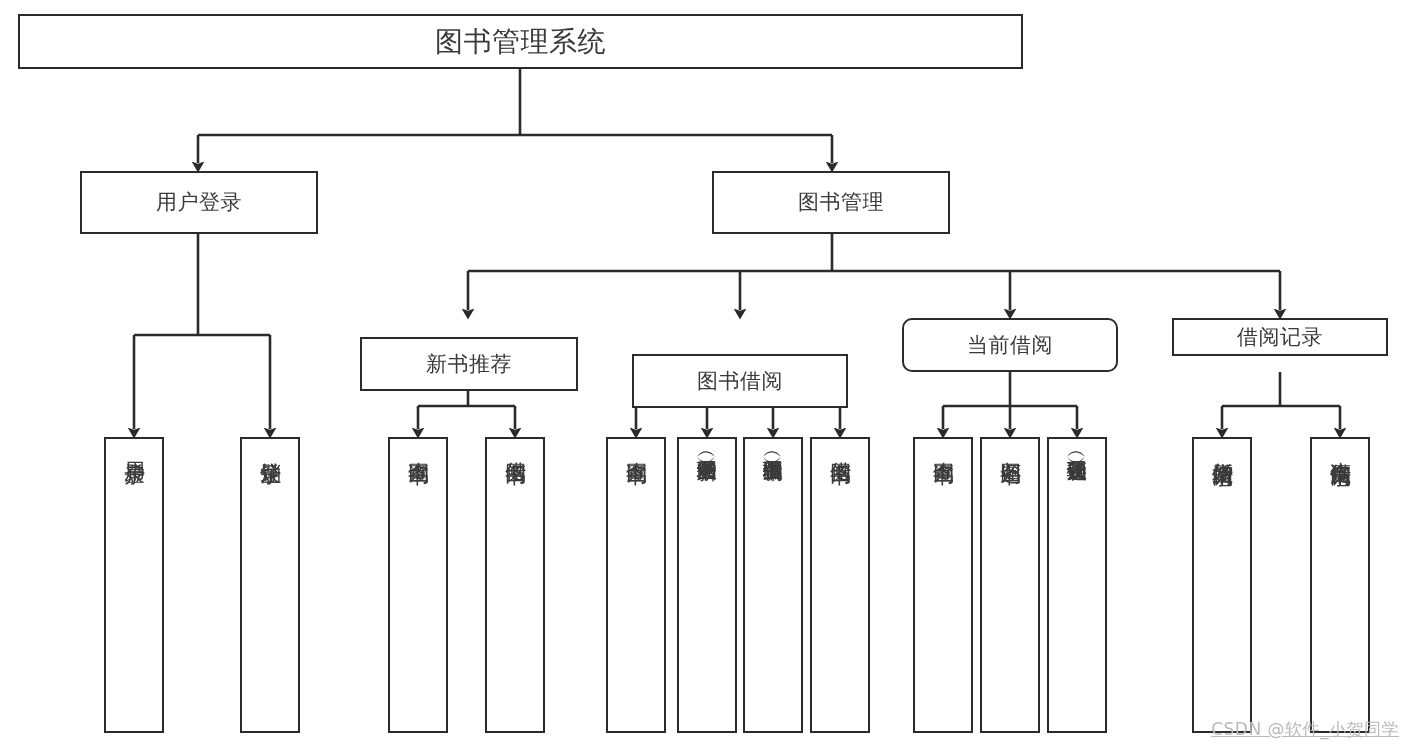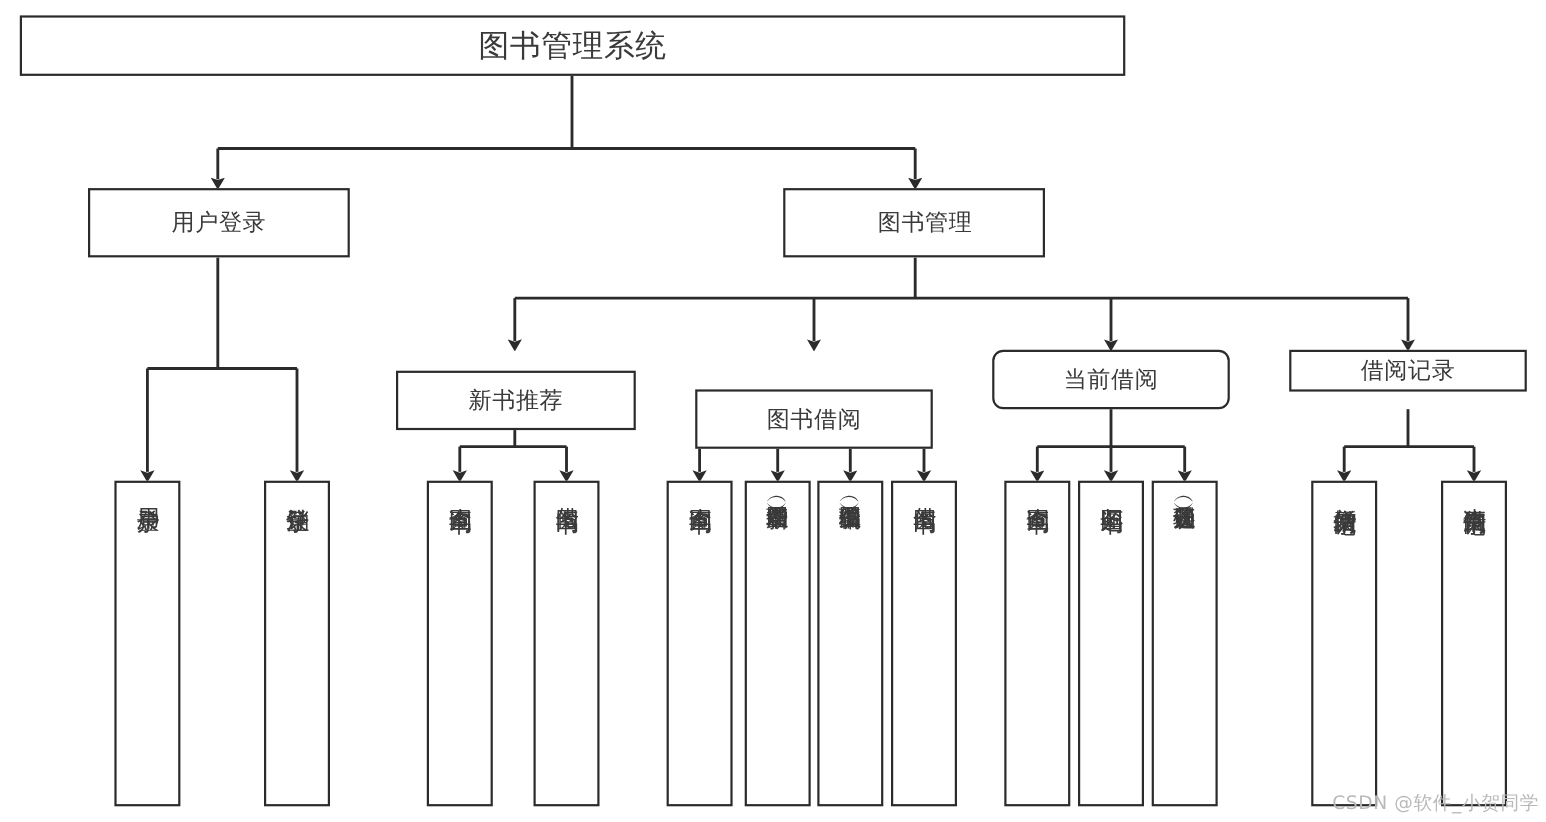--- a/index.html
+++ b/index.html
@@ -70,20 +70,21 @@
   }
   #watermark {
     position: absolute;
     right: 6px;
     bottom: 6px;
     font-size: 17px;
     color: #b9b9b9;
     white-space: nowrap;
     letter-spacing: 0.5px;
     font-family: "DejaVu Sans", "Liberation Sans", sans-serif;
+    text-decoration: underline;
   }
 </style>
 </head>
 <body>
 
 <div id="canvas">
 
   <svg id="diagram-svg" viewBox="0 0 1405 747" xmlns="http://www.w3.org/2000/svg">
     <defs>
       <marker id="ah" markerWidth="11" markerHeight="13" refX="1.5" refY="6.5" orient="auto" markerUnits="userSpaceOnUse">

